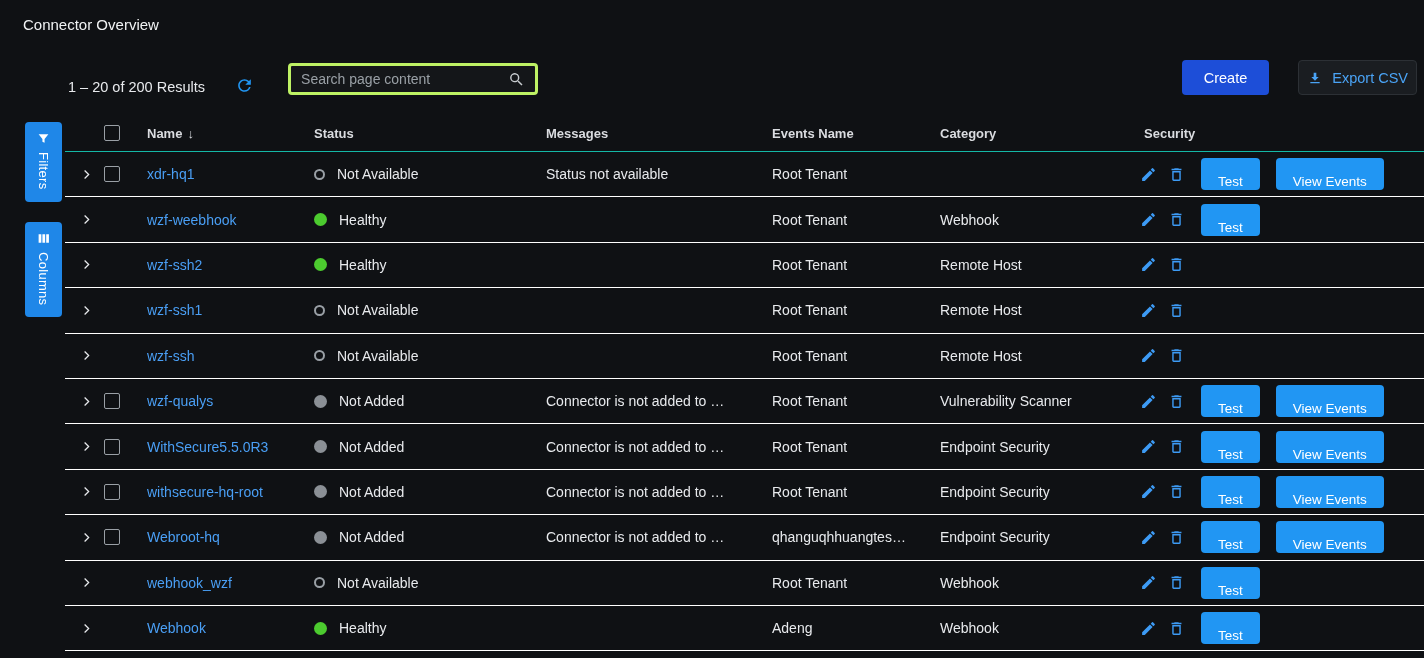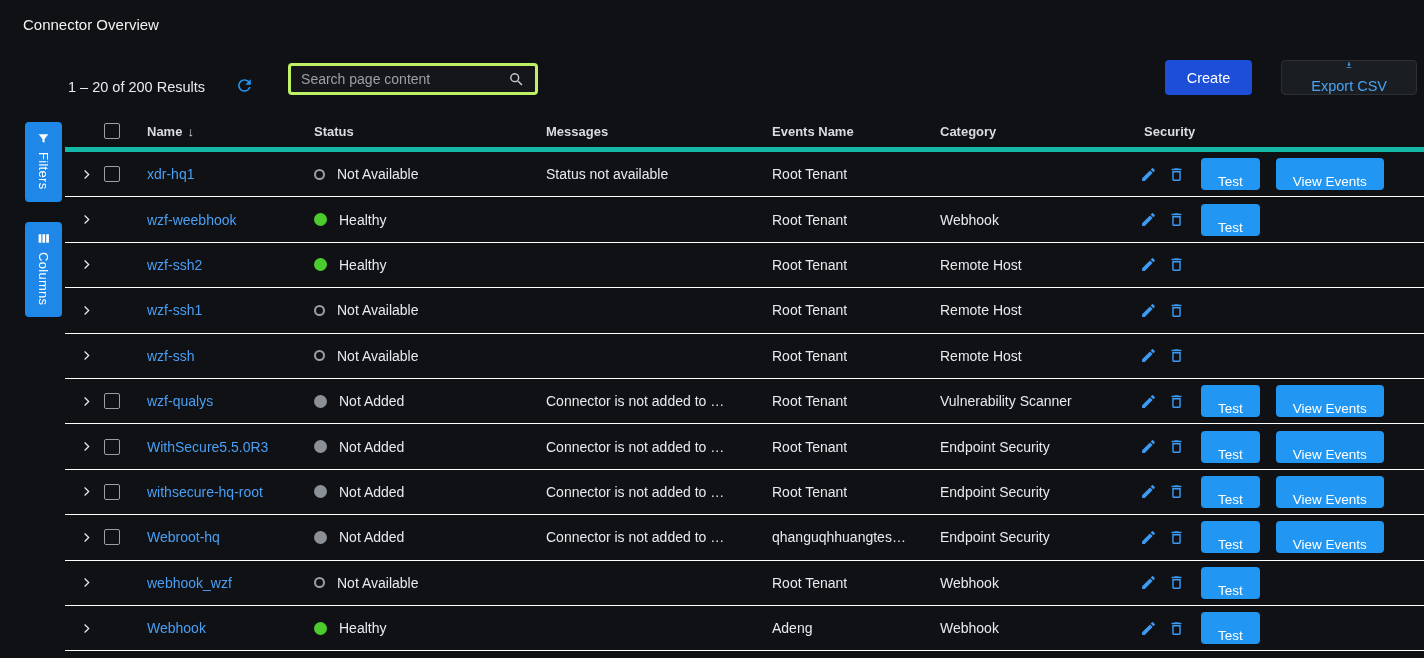--- a/index.html
+++ b/index.html
@@ -34,38 +34,38 @@
   }
   .search-box input::placeholder { color:#9aa0a6; }
   .btn {
     height:35px; border-radius:4px; border:none; cursor:pointer;
     font-size:14.5px; font-family:"Liberation Sans", sans-serif;
     display:flex; align-items:center; justify-content:center; white-space:nowrap;
   }
   .btn-primary { background:#1d4ed8; color:#fff; padding:0 22px; margin-left:auto; }
   .btn-secondary {
     background:#1a1d21; color:#4aa3f5; border:1px solid #2c3035;
-    padding:0 29px; margin-left:13px; gap:9px;flex-direction:column;
+    padding:0 8px; margin-left:13px; gap:9px;
   }
   
   .side-tabs { position:absolute; left:25px; top:122px; width:37px; display:flex; flex-direction:column; gap:20px; }
   .side-tab {
     background:#1f87e8; color:#fff; border-radius:4px; width:37px;
     display:flex; flex-direction:column; align-items:center; gap:7px;
     padding:10px 0 12px 0; cursor:pointer;
   }
   .side-tab .vtext { writing-mode:vertical-rl; font-size:13px; letter-spacing:.3px; }
   
   .table { position:absolute; left:65px; top:115px; right:0; }
   .tr {
     display:grid;
     grid-template-columns:28px 38px 167px 232px 226px 168px 200px 1fr;
     align-items:center;
   }
-  .thead { height:37px; border-bottom:5px solid #14b8a6; }
+  .thead { height:37px; border-bottom:1px solid #14b8a6; }
   .thead .cell { font-size:13px; font-weight:bold; color:#dadce0; }
   .cell { padding-left:16px; overflow:hidden; white-space:nowrap; text-overflow:ellipsis; }
   .cell.no-pad { padding-left:0; display:flex; justify-content:center; }
   .row { height:45.4px; border-bottom:1px solid #ffffff; font-size:14px; }
   .name-link { color:#4a9ff5; cursor:pointer; }
   .checkbox {
     width:16px; height:16px; border:1.5px solid #9aa0a6; border-radius:2px;
     background:transparent; display:inline-block; cursor:pointer;
   }
   .status-wrap { display:flex; align-items:center; gap:12px; }

